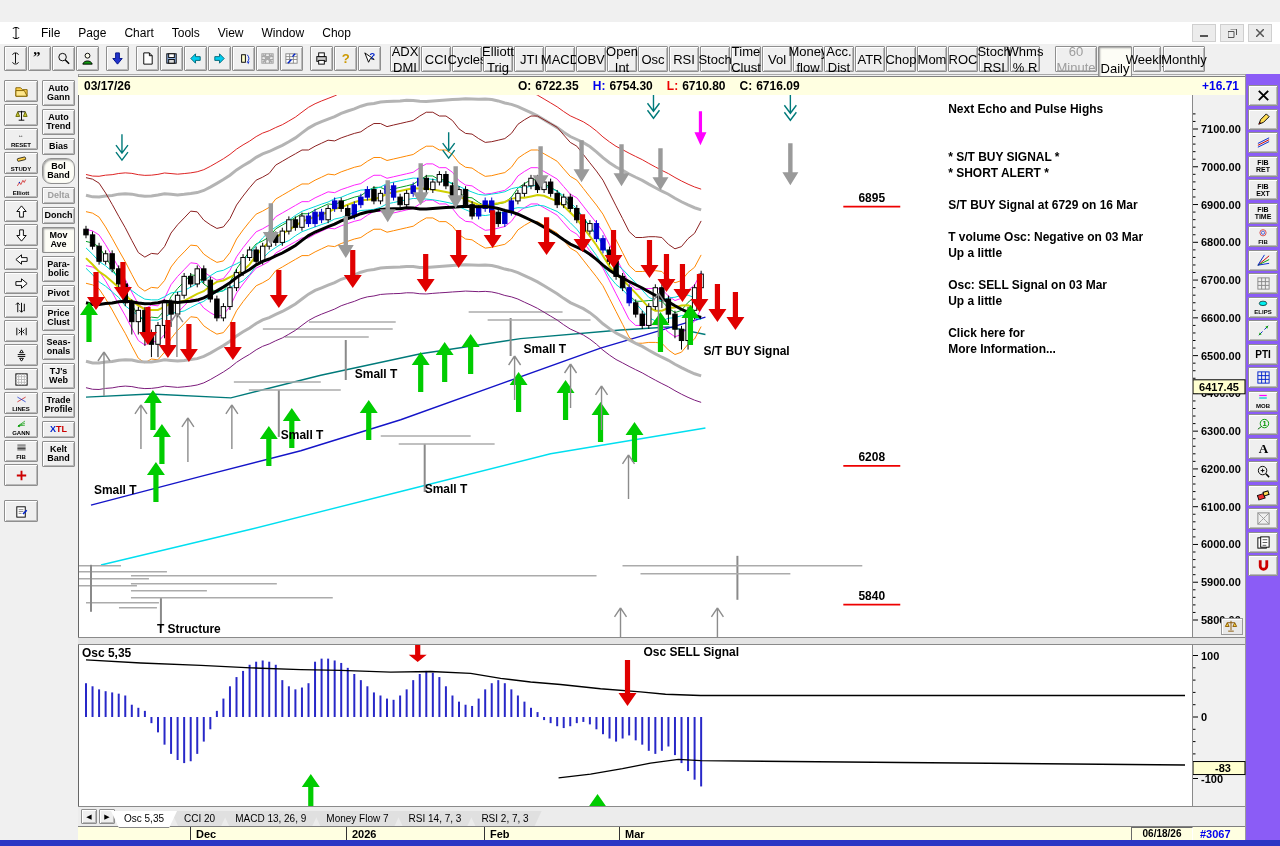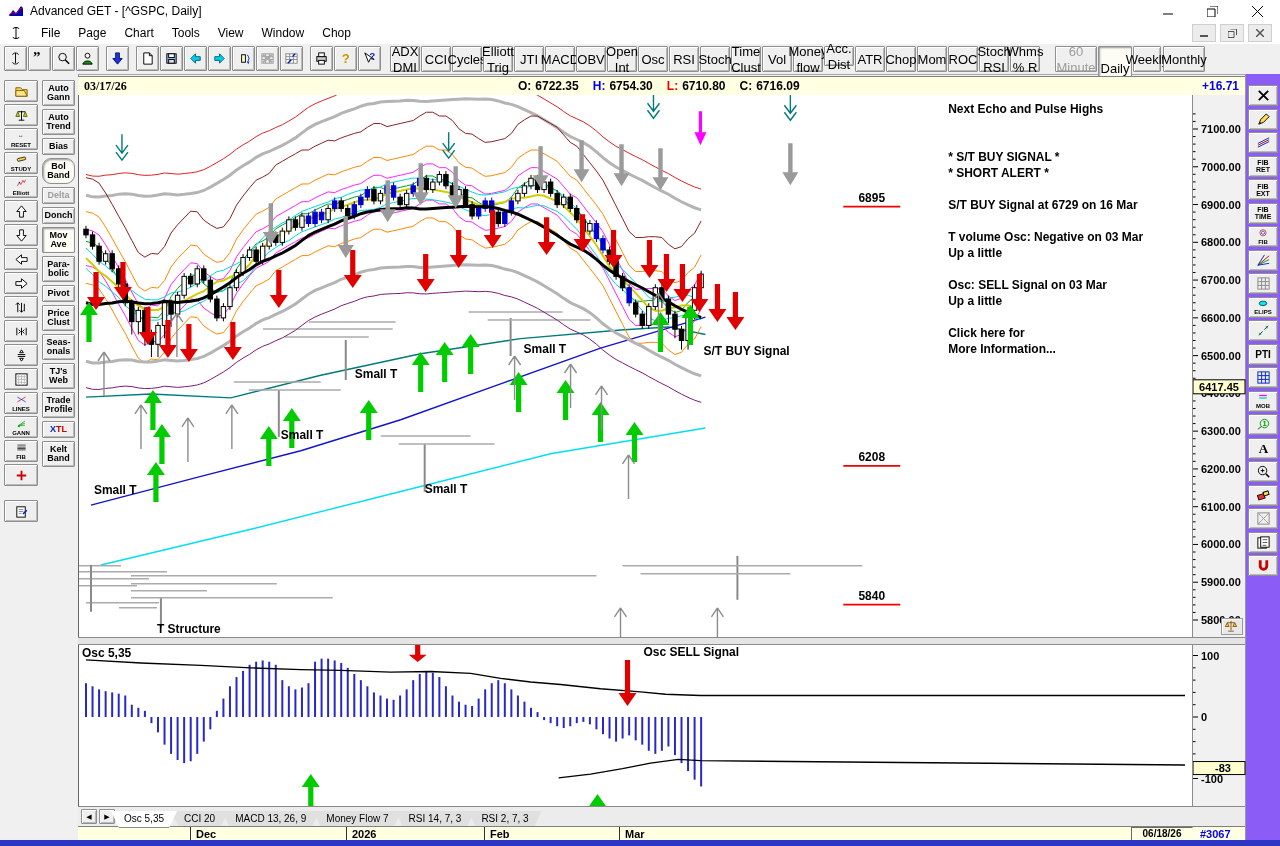--- a/index.html
+++ b/index.html
@@ -32,21 +32,21 @@
   .sblab{flex-direction:column;font-size:9px;line-height:9.5px;font-weight:bold;}
   .iconlab{font-size:6px;font-weight:bold;line-height:6px;}
   
   .sidebar{position:absolute;left:0;top:74px;width:78px;height:766px;background:#f0f0f0;
            border-right:1px solid #9a9a9a;}
   .rightbar{position:absolute;left:1245px;top:74px;width:35px;height:766px;background:#8b5cf6;
             border-left:1px solid #9a9a9a;}
   
   .quotebar{position:absolute;left:78px;top:76px;width:1167px;height:19px;background:#ffffe1;
             border-top:1px solid #808080;border-bottom:1px solid #808080;font-size:12px;font-weight:bold;}
-  .qdate{position:absolute;left:6px;top:2px;font-family:Liberation Serif, serif;}
+  .qdate{position:absolute;left:6px;top:2px;}
   .qgroup{position:absolute;left:440px;top:2px;}
   .qlab{margin-left:14px;}
   .qval{margin-left:4px;}
   .qo,.qc{color:#000;}
   .qh{color:#0000ee;}
   .ql{color:#ee0000;}
   .qchg{position:absolute;right:6px;top:2px;color:#0000ee;}
   
   #mainchart{position:absolute;left:78px;top:95px;width:1114px;height:542px;background:#ffffff;
              border-left:1px solid #666;box-sizing:border-box;}
@@ -79,46 +79,20 @@
   .datebox{position:absolute;left:1053px;top:0px;width:60px;height:12px;text-align:center;
            font-size:10px;border:1px solid;border-color:#6a6a6a #ffffff #ffffff #6a6a6a;background:#ffffe1;}
   .barnum{position:absolute;left:1122px;top:1px;color:#0000ee;font-size:11px;}
   .bluestrip{position:absolute;left:0;top:840px;width:1280px;height:6px;background:#2b36c4;}
   svg{display:block;}
 </style>
 </head>
 <body>
 
 <div class="app">
-  <div class="titlebar">
-    <span class="appicon">
-      <svg viewBox="0 0 16 14" width="16" height="14">
-          <path d="M1 12l4-6 3 3 5-7 2 2v8z" fill="#0000bb"></path>
-          <path d="M1 11l4-3 3 2 5-6 2 1" stroke="#cc0000" fill="none"></path>
-        </svg>
-    </span>
-    <span class="title">Advanced GET - [^GSPC, Daily]</span>
-    <span class="wctl">
-      <span class="wbtn">
-          <svg width="10" height="10">
-            <path d="M0 8h10" stroke="#000"></path>
-          </svg>
-        </span>
-      <span class="wbtn">
-          <svg width="11" height="11">
-            <path d="M3 0h8v8M0 3h8v8H0z" fill="none" stroke="#000"></path>
-          </svg>
-        </span>
-      <span class="wbtn">
-          <svg width="11" height="11">
-            <path d="M0 0l11 11M11 0L0 11" stroke="#000"></path>
-          </svg>
-        </span>
-    </span>
-  </div>
 
   <div class="menubar">
     <span class="childicon">
       <svg viewBox="0 0 12 14" width="12" height="14">
           <path d="M6 1v12M3 3c0-2 6-2 6 0M3 11c0 2 6 2 6 0" fill="none" stroke="#000"></path>
         </svg>
     </span>
     <span id="menuitems"><span class="mitem">File</span><span class="mitem">Page</span><span class="mitem">Chart</span><span class="mitem">Tools</span><span class="mitem">View</span><span class="mitem">Window</span><span class="mitem">Chop</span></span>
     <span class="mdictl">
       <span class="mdibtn">
@@ -269,21 +243,21 @@
         <div>Time</div>
         <div>Clust</div>
       </div>
       <div class="b3 ibtn" style="left: 762px; top: 2px; width: 30px; height: 26px;">
         <div>Vol</div>
       </div>
       <div class="b3 ibtn" style="left: 793px; top: 2px; width: 30px; height: 26px;">
         <div>Money</div>
         <div>flow</div>
       </div>
-      <div class="b3 ibtn" style="left: 824px; top: 2px; width: 30px; height: 20px; justify-content: center;">
+      <div class="b3 ibtn" style="left: 824px; top: 2px; width: 30px; height: 26px; justify-content: center;">
         <div>Acc.</div>
         <div>Dist</div>
       </div>
       <div class="b3 ibtn" style="left: 855px; top: 2px; width: 30px; height: 26px;">
         <div>ATR</div>
       </div>
       <div class="b3 ibtn" style="left: 886px; top: 2px; width: 30px; height: 26px;">
         <div>Chop</div>
       </div>
       <div class="b3 ibtn" style="left: 917px; top: 2px; width: 30px; height: 26px;">

